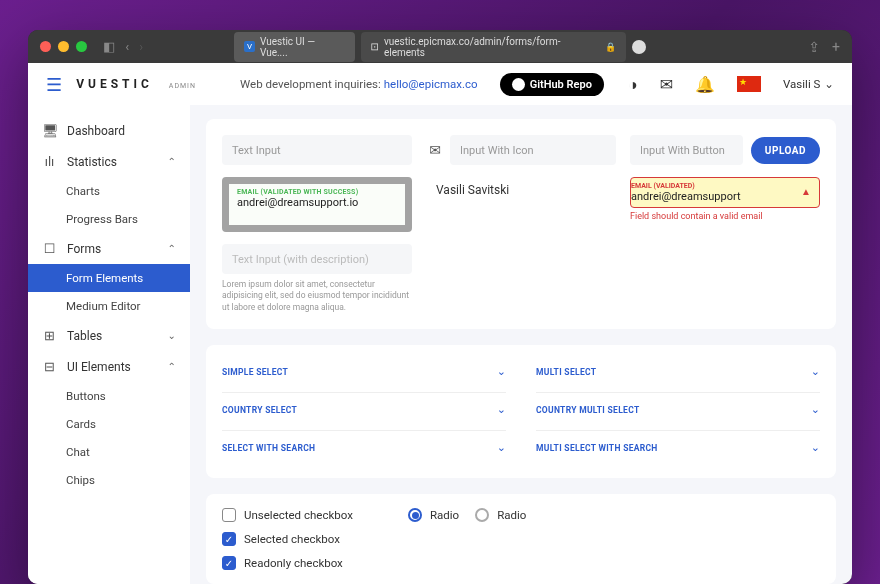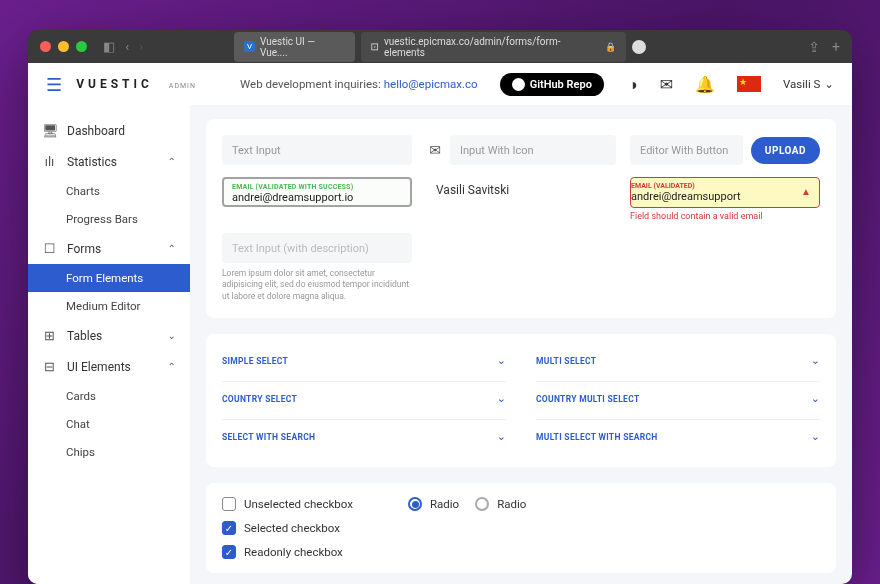--- a/index.html
+++ b/index.html
@@ -43,21 +43,21 @@
   .nav-sub.active { background: #2c5cce; color: #fff; }
 
   .main { flex: 1; overflow-y: auto; padding: 14px 16px; }
   .card { background: #fff; border-radius: 8px; padding: 16px; margin-bottom: 16px; }
   .row3 { display: grid; grid-template-columns: 1fr 1fr 1fr; gap: 14px; margin-bottom: 12px; align-items: start; }
   .input-box { background: #f5f6f8; border-radius: 4px; height: 30px; display: flex; align-items: center; padding: 0 10px; font-size: 11px; color: #999; }
   .input-icon-wrap { display: flex; gap: 6px; align-items: center; }
   .input-icon-wrap .icon-slot { width: 18px; text-align: center; color: #555; font-size: 14px; }
   .input-button-wrap { display: flex; gap: 8px; align-items: center; }
   .upload-btn { background: #2c5cce; color: #fff; font-size: 10px; font-weight: 700; padding: 8px 14px; border-radius: 16px; letter-spacing: 0.5px; }
-  .field-validated { border: 2px solid #a3a3a3; border-radius: 4px; padding: 4px 8px 1px 8px; background: #fafdf9; }
+  .field-validated { border: 7px solid #a3a3a3; border-radius: 4px; padding: 4px 8px 16px 8px; background: #fafdf9; }
   .field-validated .lbl { font-size: 7px; font-weight: 700; color: #4bb756; letter-spacing: 0.2px; }
   .field-validated .val { font-size: 11px; color: #222; }
   .field-error { border: 1px solid #d63939; border-radius: 4px; padding: 4px 0; background: #fef9c3; position: relative; }
   .field-error .lbl { font-size: 7px; font-weight: 700; color: #d63939; }
   .field-error .val { font-size: 11px; color: #222; }
   .field-error .warn { position: absolute; right: 8px; top: 8px; color: #d63939; font-size: 10px; }
   .err-msg { font-size: 9px; color: #d63939; margin-top: 3px; }
   .plain-val { font-size: 12px; color: #333; padding: 6px 10px; }
   .desc-block { }
   .desc-block .input-box { color: #bbb; }
@@ -166,35 +166,36 @@
       <div class="nav-item">
         <span class="nav-ico">⊞</span>
         <span>Tables</span>
         <span class="chev">⌄</span>
       </div>
       <div class="nav-item">
         <span class="nav-ico">⊟</span>
         <span>UI Elements</span>
         <span class="chev">⌃</span>
       </div>
+      <div class="nav-sub">Buttons</div>
       <div class="nav-sub">Cards</div>
       <div class="nav-sub">Chat</div>
       <div class="nav-sub">Chips</div>
     </div>
 
     <div class="main">
       <div class="card">
         <div class="row3">
           <div class="input-box">Text Input</div>
           <div class="input-icon-wrap">
             <span class="icon-slot">✉</span>
             <div class="input-box" style="flex:1">Input With Icon</div>
           </div>
           <div class="input-button-wrap">
-            <div class="input-box" style="flex:1">Editor With Button</div>
+            <div class="input-box" style="flex:1">Input With Button</div>
             <div class="upload-btn">UPLOAD</div>
           </div>
         </div>
         <div class="row3">
           <div class="field-validated">
             <div class="lbl">EMAIL (VALIDATED WITH SUCCESS)</div>
             <div class="val">andrei@dreamsupport.io</div>
           </div>
           <div class="plain-val">Vasili Savitski</div>
           <div>

